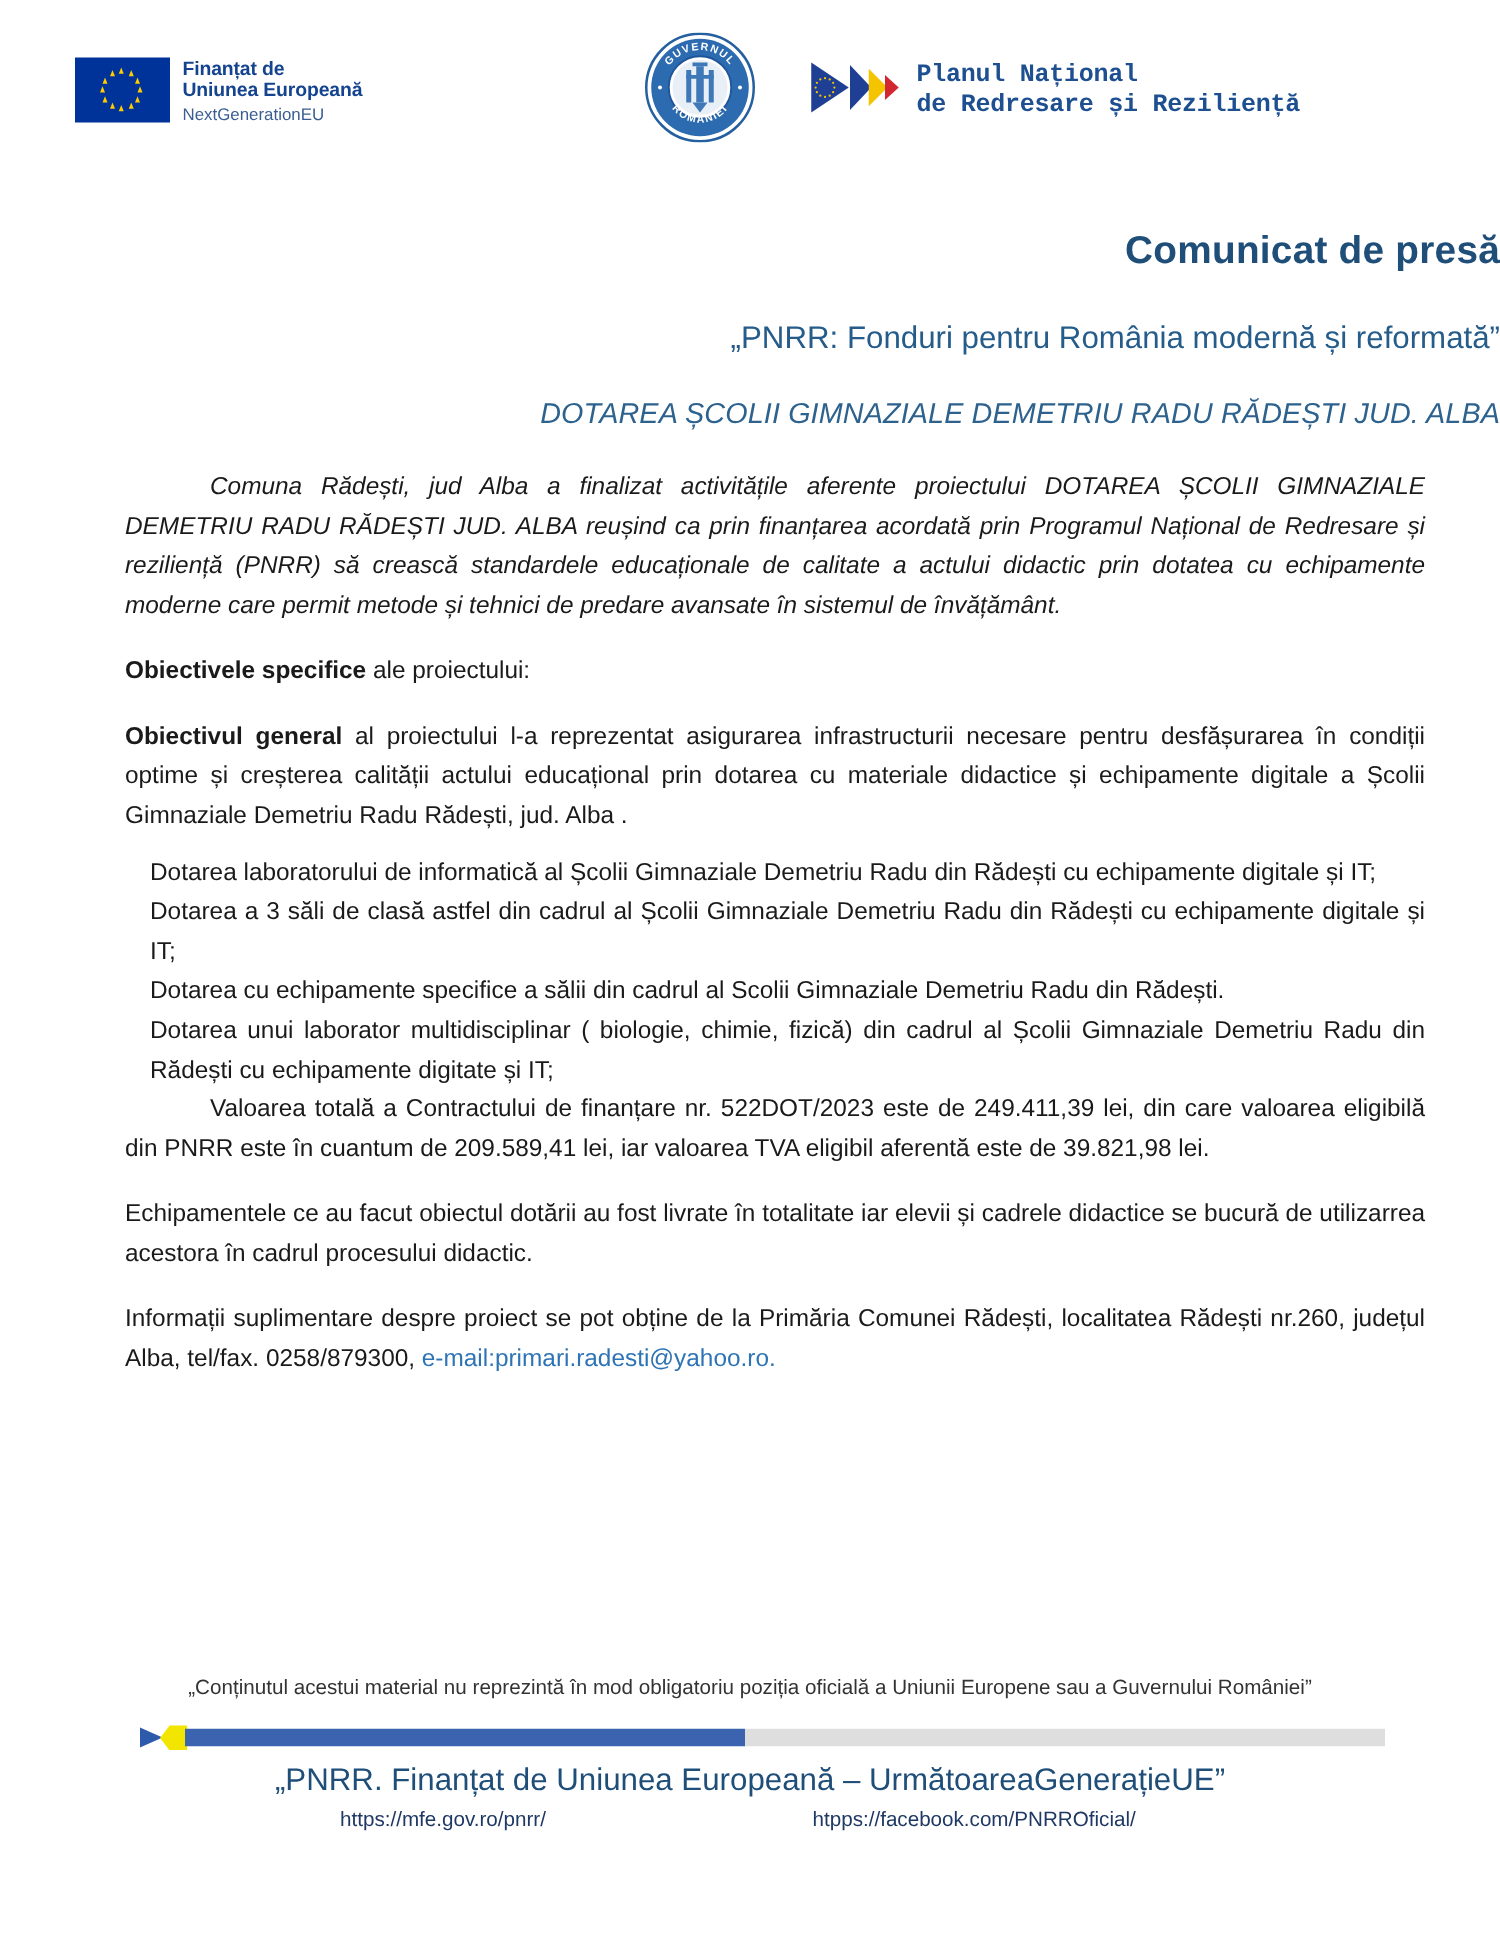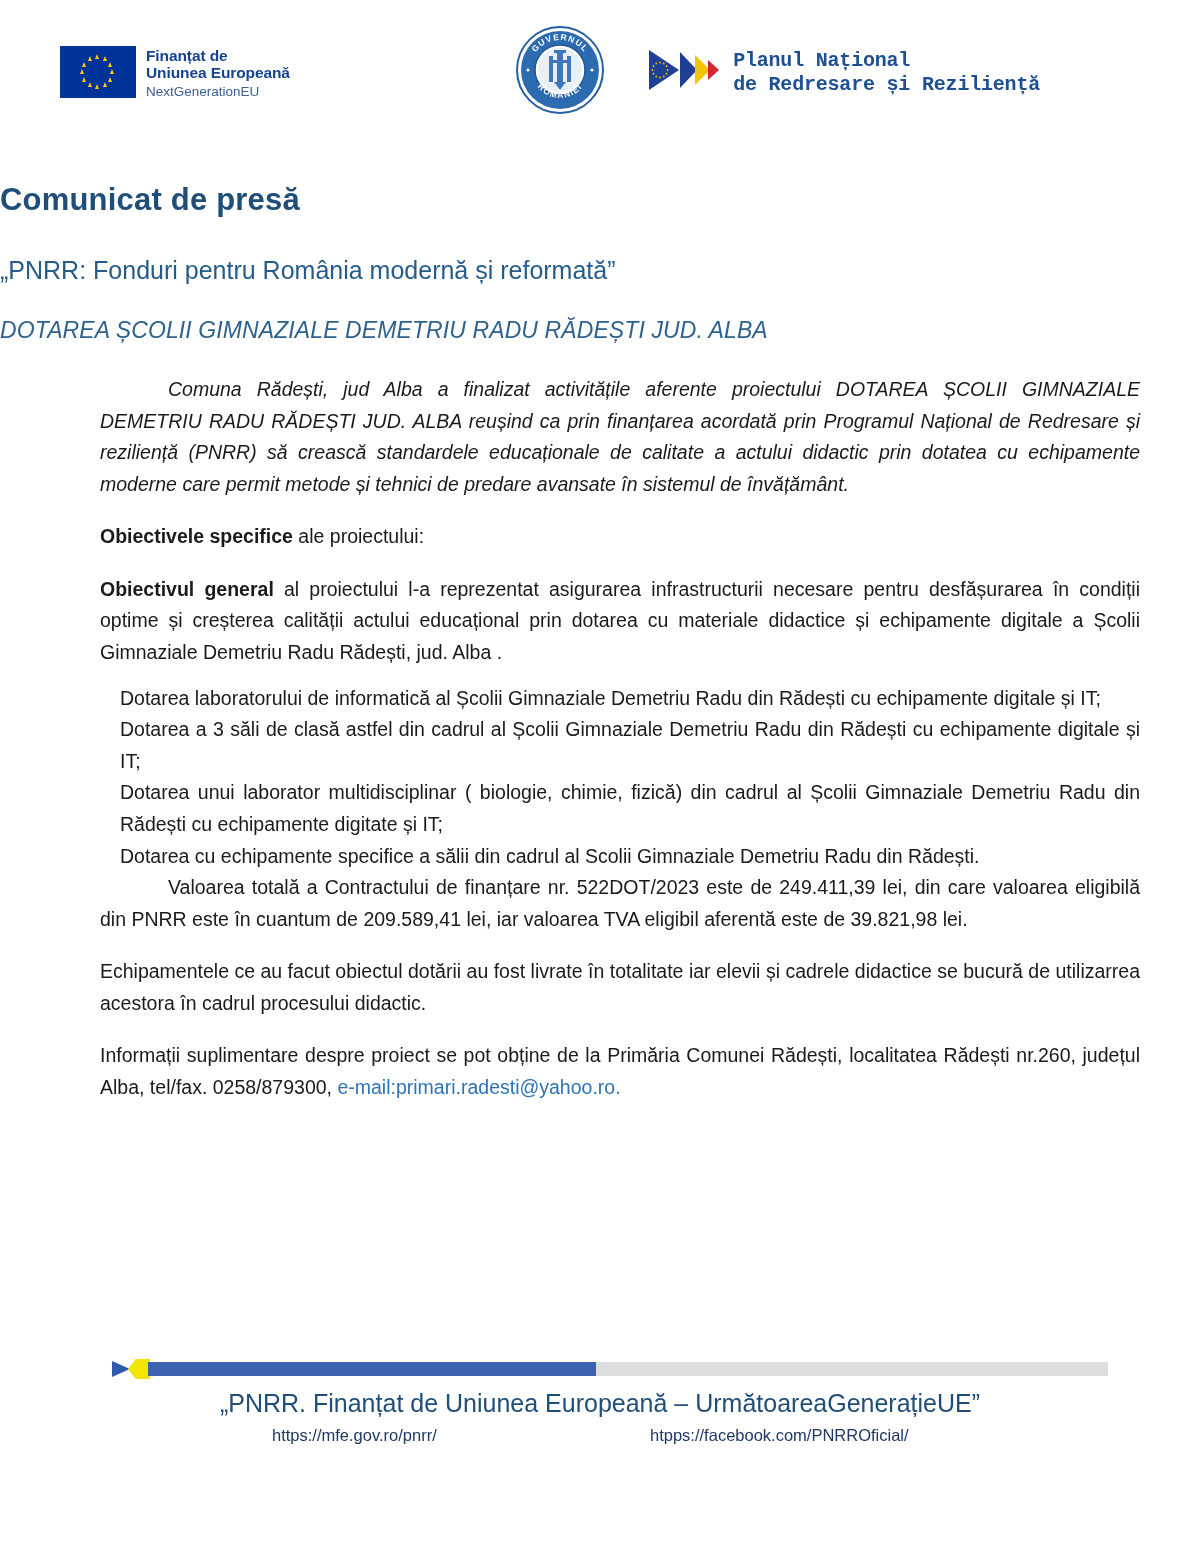--- a/index.html
+++ b/index.html
@@ -88,21 +88,21 @@
   }
   .pnrr-text .p1, .pnrr-text .p2 {
     font-size: 20px;
     font-weight: bold;
     color: #1D4F91;
     white-space: nowrap;
     letter-spacing: -0.2px;
   }
 
   
-  .titles { text-align: left; margin-top: 42px; }
+  .titles { text-align: right; margin-top: 42px; }
 
   .doc-title {
     font-size: 31px;
     font-weight: bold;
     color: #1F4E79;
     letter-spacing: 0.2px;
   }
   .doc-subtitle {
     font-size: 25px;
     font-weight: normal;
@@ -323,32 +323,33 @@
     <b class="lead">Obiectivele specifice</b><span> ale proiectului:</span>
   </p>
 
   <p class="para spaced">
     <b class="lead">Obiectivul general</b><span> al proiectului l-a reprezentat asigurarea infrastructurii necesare pentru desfășurarea în condiții optime și creșterea calității actului educațional prin dotarea cu materiale didactice și echipamente digitale a Școlii Gimnaziale Demetriu Radu Rădești, jud. Alba .</span>
   </p>
 
   <div class="obj-list">
     <div class="obj-item">Dotarea  laboratorului de informatică al Școlii Gimnaziale Demetriu Radu din  Rădești  cu echipamente digitale și IT;</div>
     <div class="obj-item">Dotarea a 3 săli de clasă astfel din cadrul al Școlii Gimnaziale Demetriu Radu din  Rădești   cu echipamente digitale și IT;</div>
+    <div class="obj-item">Dotarea cu echipamente specifice a sălii din cadrul al Scolii Gimnaziale Demetriu Radu din  Rădești.</div>
     <div class="obj-item">Dotarea unui laborator multidisciplinar ( biologie, chimie, fizică)  din cadrul al Școlii Gimnaziale Demetriu Radu din  Rădești   cu echipamente digitate și IT;</div>
-    <div class="obj-item">Dotarea cu echipamente specifice a sălii din cadrul al Scolii Gimnaziale Demetriu Radu din  Rădești.</div>
   </div>
 
   <p class="para indent">Valoarea totală a Contractului de finanțare nr. 522DOT/2023 este de 249.411,39 lei, din care valoarea eligibilă din PNRR este în cuantum de 209.589,41 lei, iar valoarea TVA  eligibil aferentă este de 39.821,98 lei.</p>
 
   <p class="para spaced">Echipamentele ce au facut obiectul dotării au fost livrate în totalitate iar elevii și cadrele didactice se bucură de utilizarrea acestora în cadrul procesului didactic.</p>
 
   <p class="para spaced"><span>Informații suplimentare despre proiect se pot obține de la Primăria Comunei Rădești, localitatea Rădești nr.260, județul Alba, tel/fax. 0258/879300, </span><a class="maillink" href="#">e-mail:primari.radesti@yahoo.ro.</a></p>
 </div>
 
 <div class="footer">
+  <div class="disclaimer">„Conținutul acestui material nu reprezintă în mod obligatoriu poziția oficială a Uniunii Europene sau a Guvernului României”</div>
 
   <div class="deco-bar">
     <div class="deco-tri"></div>
     <div class="deco-dia"></div>
     <div class="deco-blue"></div>
     <div class="deco-grey"></div>
   </div>
 
   <div class="foot-title">„PNRR. Finanțat de Uniunea Europeană – UrmătoareaGenerațieUE”</div>
 

